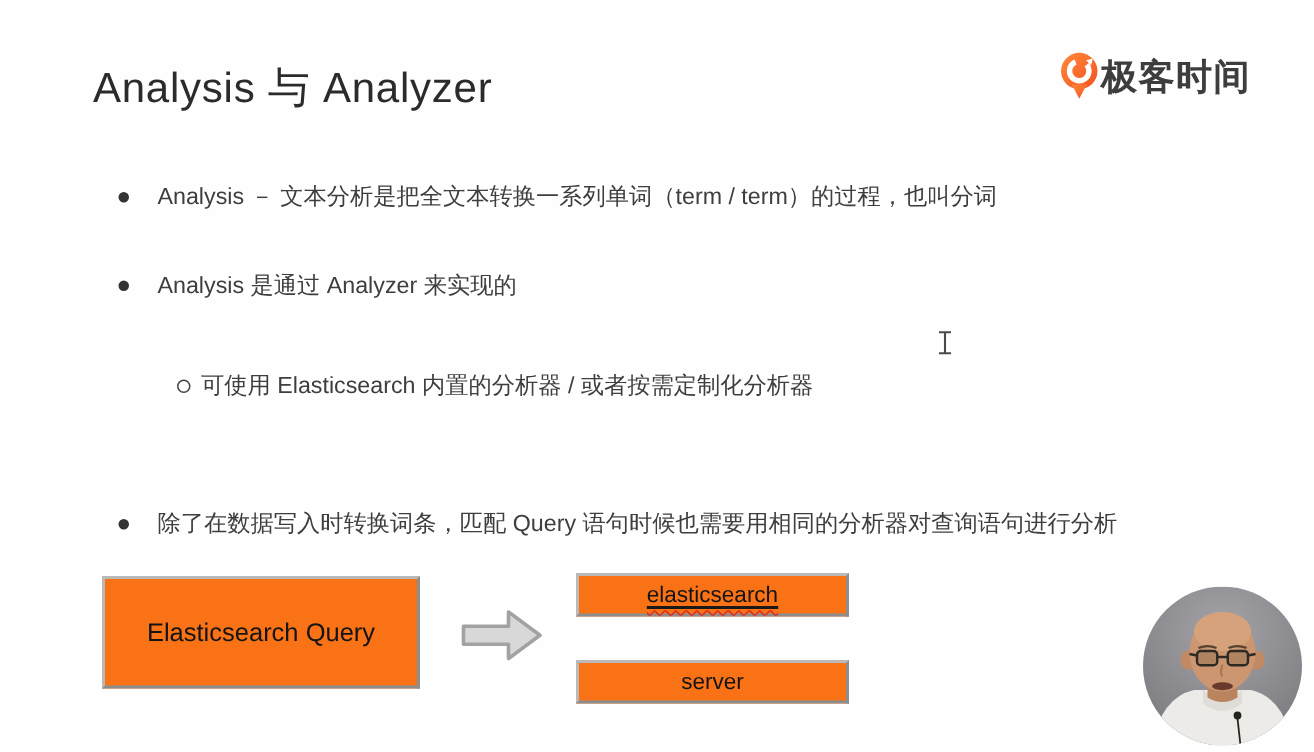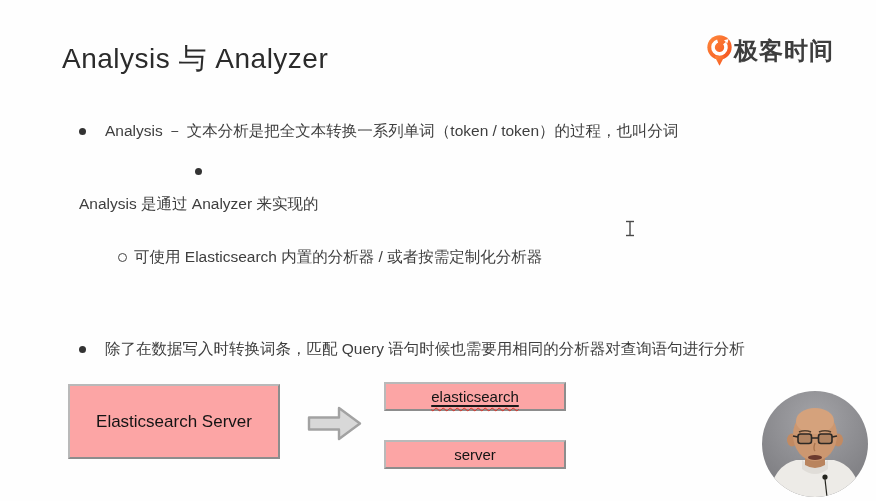--- a/index.html
+++ b/index.html
@@ -35,31 +35,31 @@
   .bullet.l2{left:118px;gap:7px;}
   .dot{
     width:7px;height:7px;border-radius:50%;
     background:#333;flex:0 0 auto;
   }
   .circle{
     width:7px;height:7px;border-radius:50%;
     border:1.6px solid #444;background:transparent;flex:0 0 auto;
   }
   .b1{top:121px;}
-  .b2{top:168px;flex-direction:column;}
+  .b2{top:180px;}
   .b3{top:247px;}
   .b4{top:312px;margin-top:27px;}
 
   
   .cursor{position:absolute;left:624px;top:220px;}
 
   
   .box{
     position:absolute;
-    background:#fca5a5;
+    background:#f97316;
     border:2px solid;
     border-color:#b9b9b9 #8d8d8d #8d8d8d #b9b9b9;
     display:flex;align-items:center;justify-content:center;
     color:#141414;
   }
   .server-box{left:68px;top:384px;width:208px;height:71px;font-size:17px;}
   .token-box1{left:384px;top:382px;width:178px;height:25px;font-size:15px;}
   .token-box2{left:384px;top:428px;width:178px;height:25px;font-size:15px;margin-top:12px;}
   .arrow{position:absolute;left:307px;top:405px;}
   .u-black{
@@ -101,21 +101,21 @@
         <path d="M9.5 24.5 L15 35 L20.5 24.5 Z" fill="url(#og)"></path>
         <circle cx="15" cy="14.5" r="7.2" fill="none" stroke="#ffffff" stroke-width="4" stroke-dasharray="36 10" transform="rotate(-40 15 14.5)"></circle>
         <path d="M20 6.5 l5 -1.2 l-1.2 5 z" fill="#ffffff"></path>
       </svg>
     </span>
     <span class="logo-text">极客时间</span>
   </div>
 
   <div class="bullet l1 b1">
     <span class="dot"></span>
-    <span>Analysis － 文本分析是把全文本转换一系列单词（token / token）的过程，也叫分词</span>
+    <span>Analysis － 文本分析是把全文本转换一系列单词（term / term）的过程，也叫分词</span>
   </div>
 
   <div class="bullet l1 b2">
     <span class="dot"></span>
     <span>Analysis 是通过 Analyzer 来实现的</span>
   </div>
 
   <div class="bullet l2 b3">
     <span class="circle"></span>
     <span>可使用 Elasticsearch 内置的分析器 / 或者按需定制化分析器</span>
@@ -130,21 +130,21 @@
     <svg width="12" height="17" viewBox="0 0 12 17">
       <g stroke="#4a4a4a" stroke-width="1.4" fill="none">
         <path d="M2 1.5 H10"></path>
         <path d="M2 15.5 H10"></path>
         <path d="M6 1.5 V15.5"></path>
       </g>
     </svg>
   </div>
 
   <div class="box server-box">
-    <span>Elasticsearch Server</span>
+    <span>Elasticsearch Query</span>
   </div>
 
   <div class="arrow">
     <svg width="56" height="37" viewBox="0 0 56 37">
       <path d="M2 12.5 H32 V3 L53 18.5 L32 34 V24.5 H2 Z" fill="#d8d8d8" stroke="#a2a2a2" stroke-width="2.4" stroke-linejoin="round"></path>
     </svg>
   </div>
 
   <div class="box token-box1">
     <span class="u-black"><span class="u-wavy">elasticsearch</span></span>

